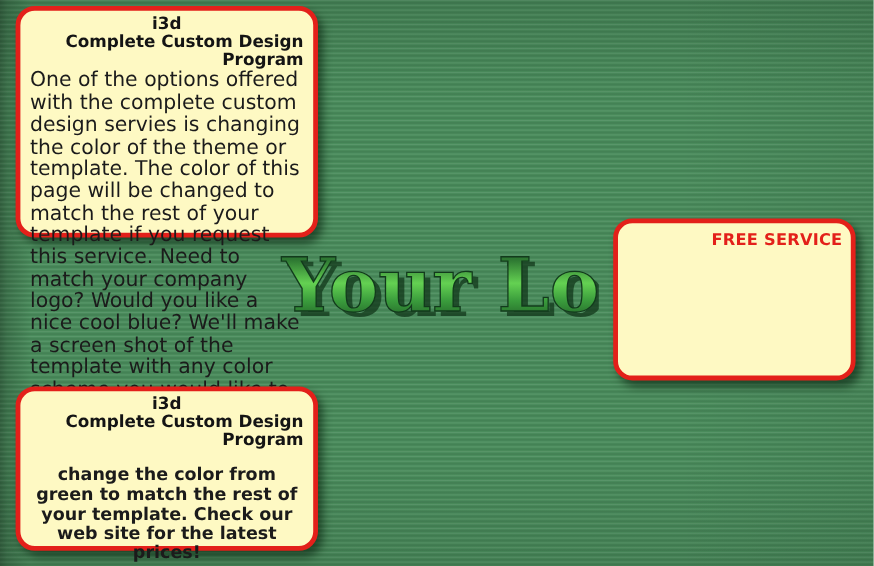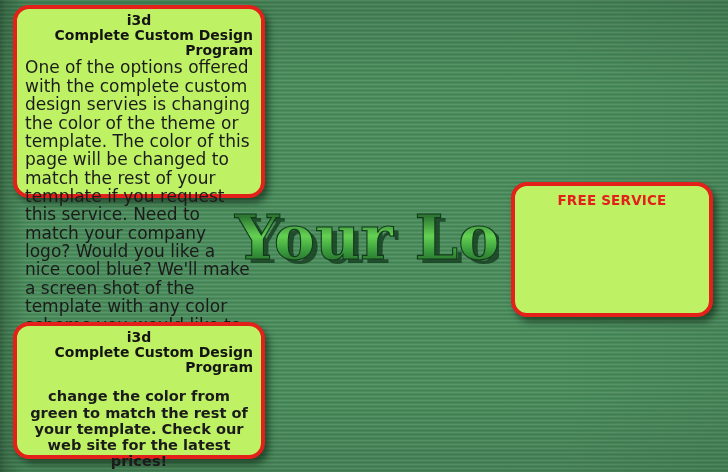--- a/index.html
+++ b/index.html
@@ -55,21 +55,21 @@
         rgba(0,0,0,0.00) 18%,
         rgba(0,0,0,0.00) 82%,
         rgba(0,0,0,0.08) 100%);
     pointer-events: none;
   }
 
   
   .callout {
     position: absolute;
     box-sizing: border-box;
-    background: #bef264;
+    background: #fef9c3;
     border: 4px solid #e3201a;
     border-radius: 16px;
     box-shadow: 4px 5px 7px rgba(0, 24, 8, 0.55);
   }
   .callout-inner {
     padding: 4px 8px 6px 8px;
   }
 
   #box-top-left   { left: 13px;  top: 5px;   width: 252px; height: 193px; }
   #box-bottom-left{ left: 13px;  top: 322px; width: 252px; height: 137px; }
@@ -108,21 +108,21 @@
     text-align: center;
   }
 
   
   #box-right .callout-inner { padding: 6px 7px 6px 7px; }
   .heading-red {
     margin: 0;
     color: #e3201a;
     font-size: 13.5px;
     font-weight: bold;
-    text-align: center;
+    text-align: right;
     letter-spacing: 0.2px;
   }
   .body-red {
     margin: 13px 0 0 0;
     color: #e3201a;
     font-size: 13.6px;
     font-weight: bold;
     line-height: 1.12;
     text-align: center;
   }

